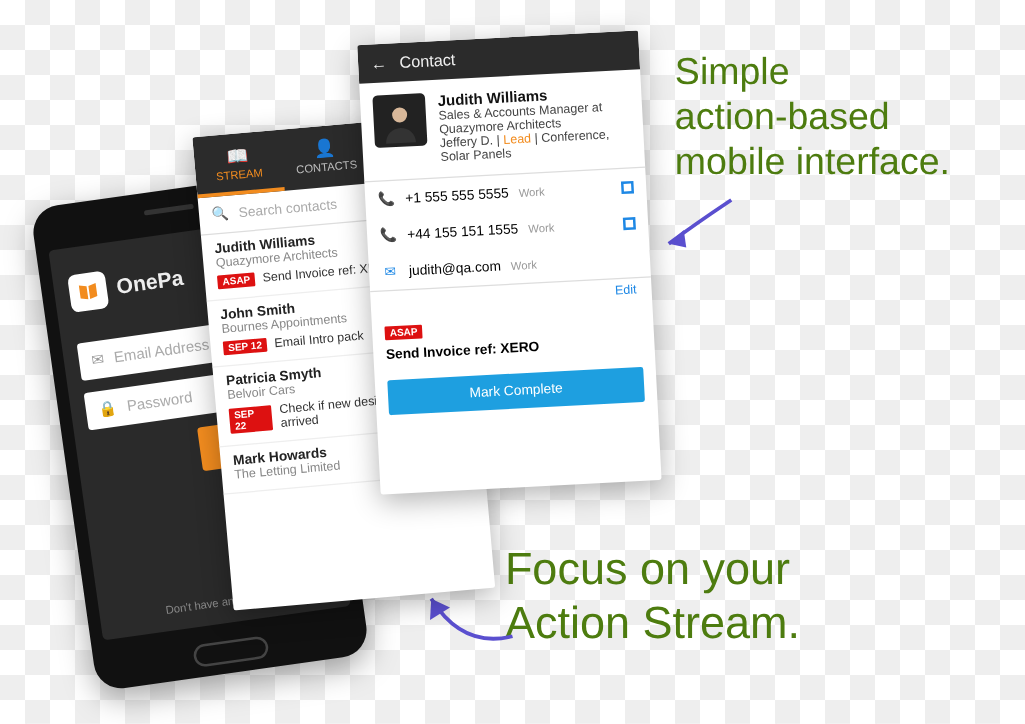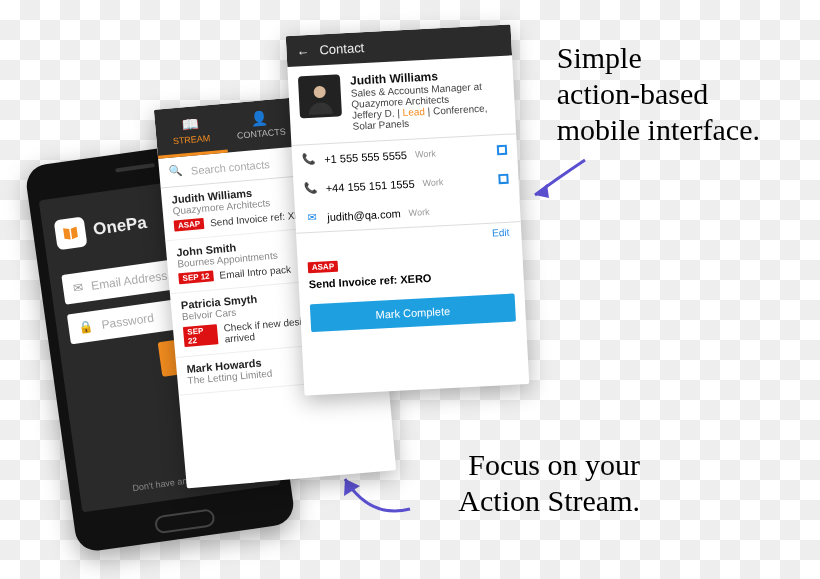--- a/index.html
+++ b/index.html
@@ -12,27 +12,27 @@
       linear-gradient(45deg, transparent 75%, #eee 75%),
       linear-gradient(-45deg, transparent 75%, #eee 75%);
     background-size: 40px 40px;
     background-position: 0 0, 0 20px, 20px -20px, -20px 0px;
     position: relative;
     overflow: hidden;
   }
   .stage { position: absolute; left: 0; top: 0; width: 820px; height: 579px; }
 
   .handwriting {
-    font-family: Liberation Serif, serif;
-    color: #000000;
+    font-family: Liberation Sans, sans-serif;
+    color: #4d7c0f;
     position: absolute;
     line-height: 1.2;
   }
   .hand1 { top: 40px; right: 60px; font-size: 30px; text-align: left; }
-  .hand2 { bottom: 60px; right: 180px; font-size: 30px; text-align: right; margin-top: 15px; }
+  .hand2 { bottom: 60px; right: 180px; font-size: 36px; text-align: left; margin-top: 15px; }
   .arrow { stroke: #5a4fcf; fill: none; stroke-width: 3; }
   .arrow-head { fill: #5a4fcf; }
 
   
   .phone {
     position: absolute;
     left: 50px; top: 150px;
     width: 220px; height: 390px;
     background: #111;
     border-radius: 22px;

